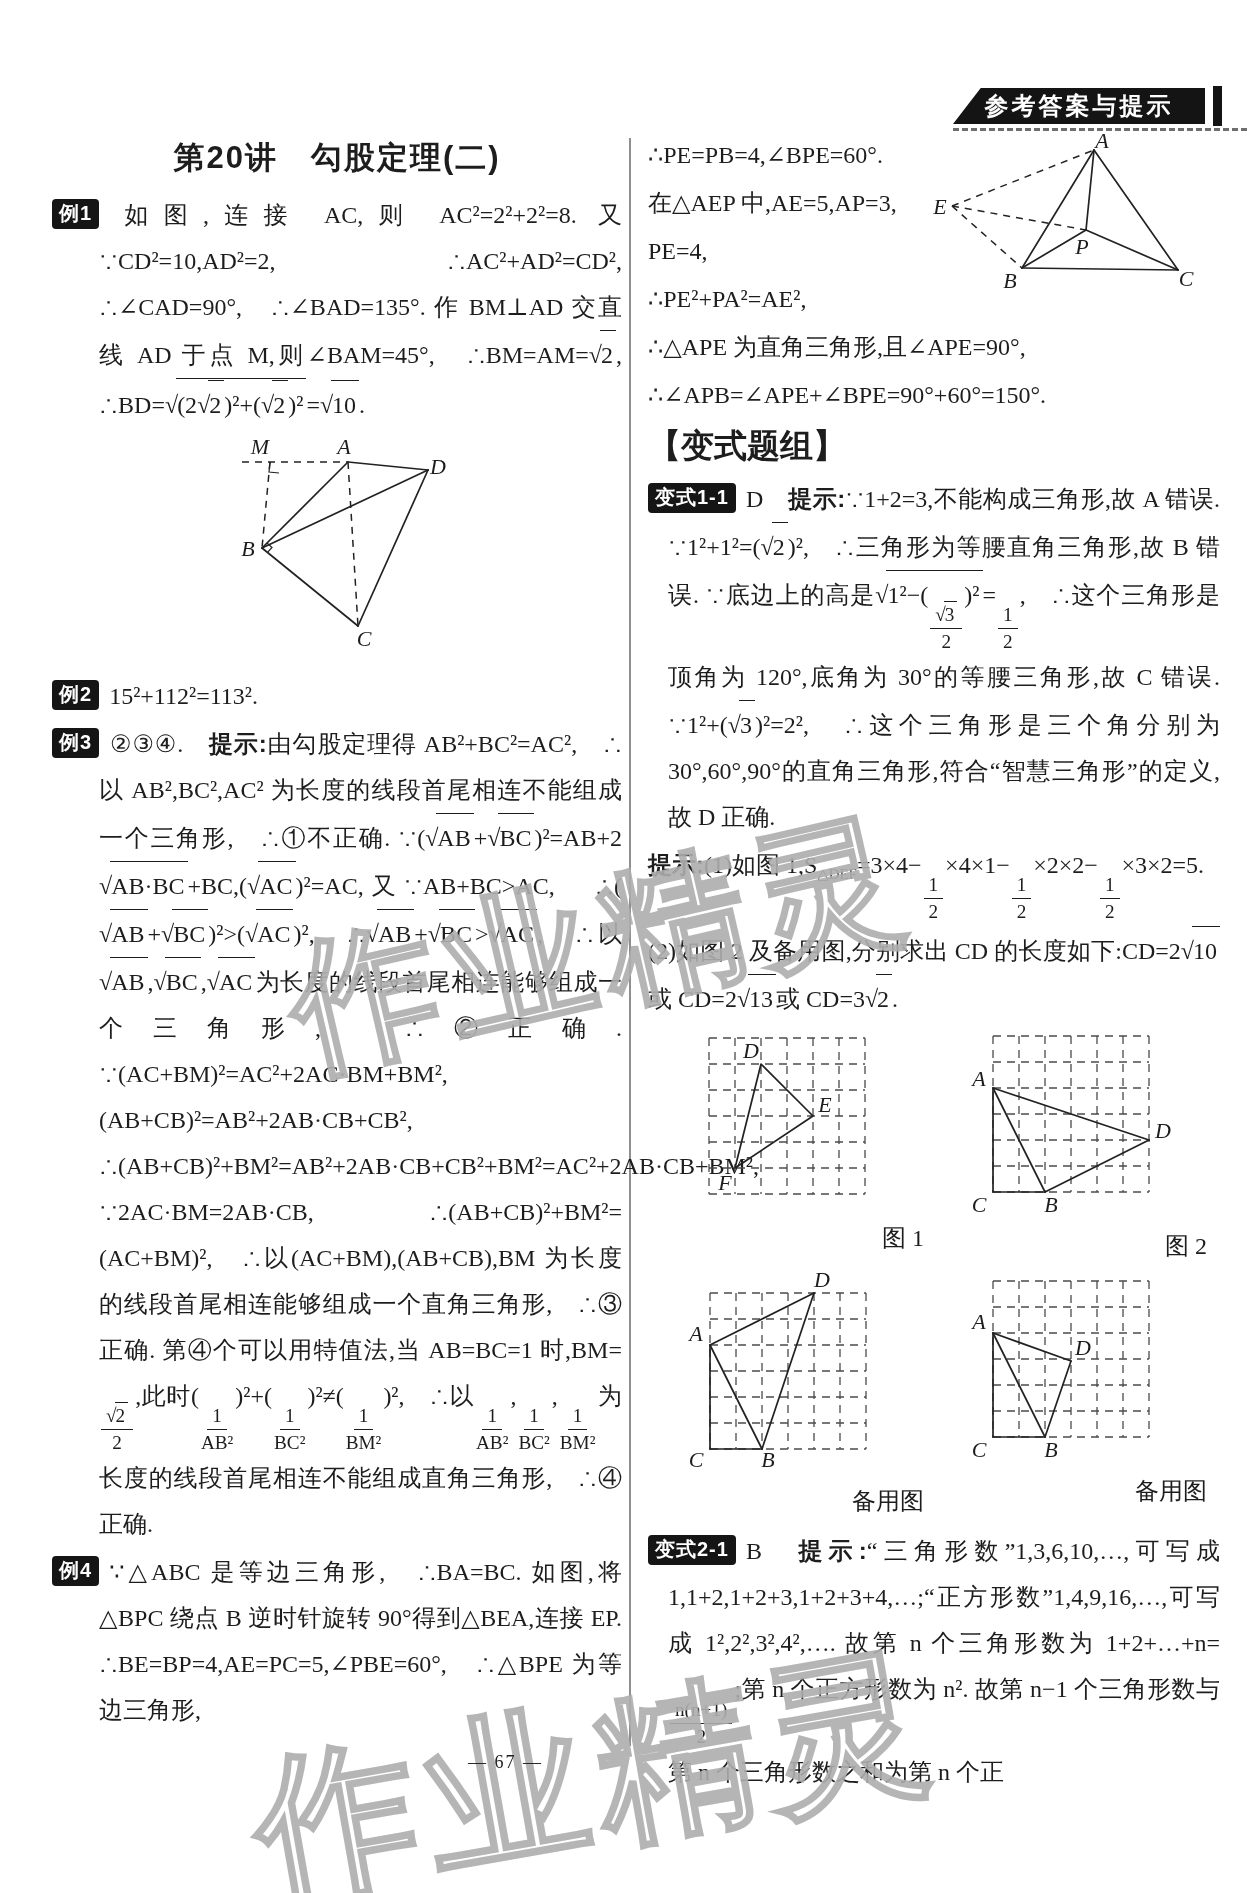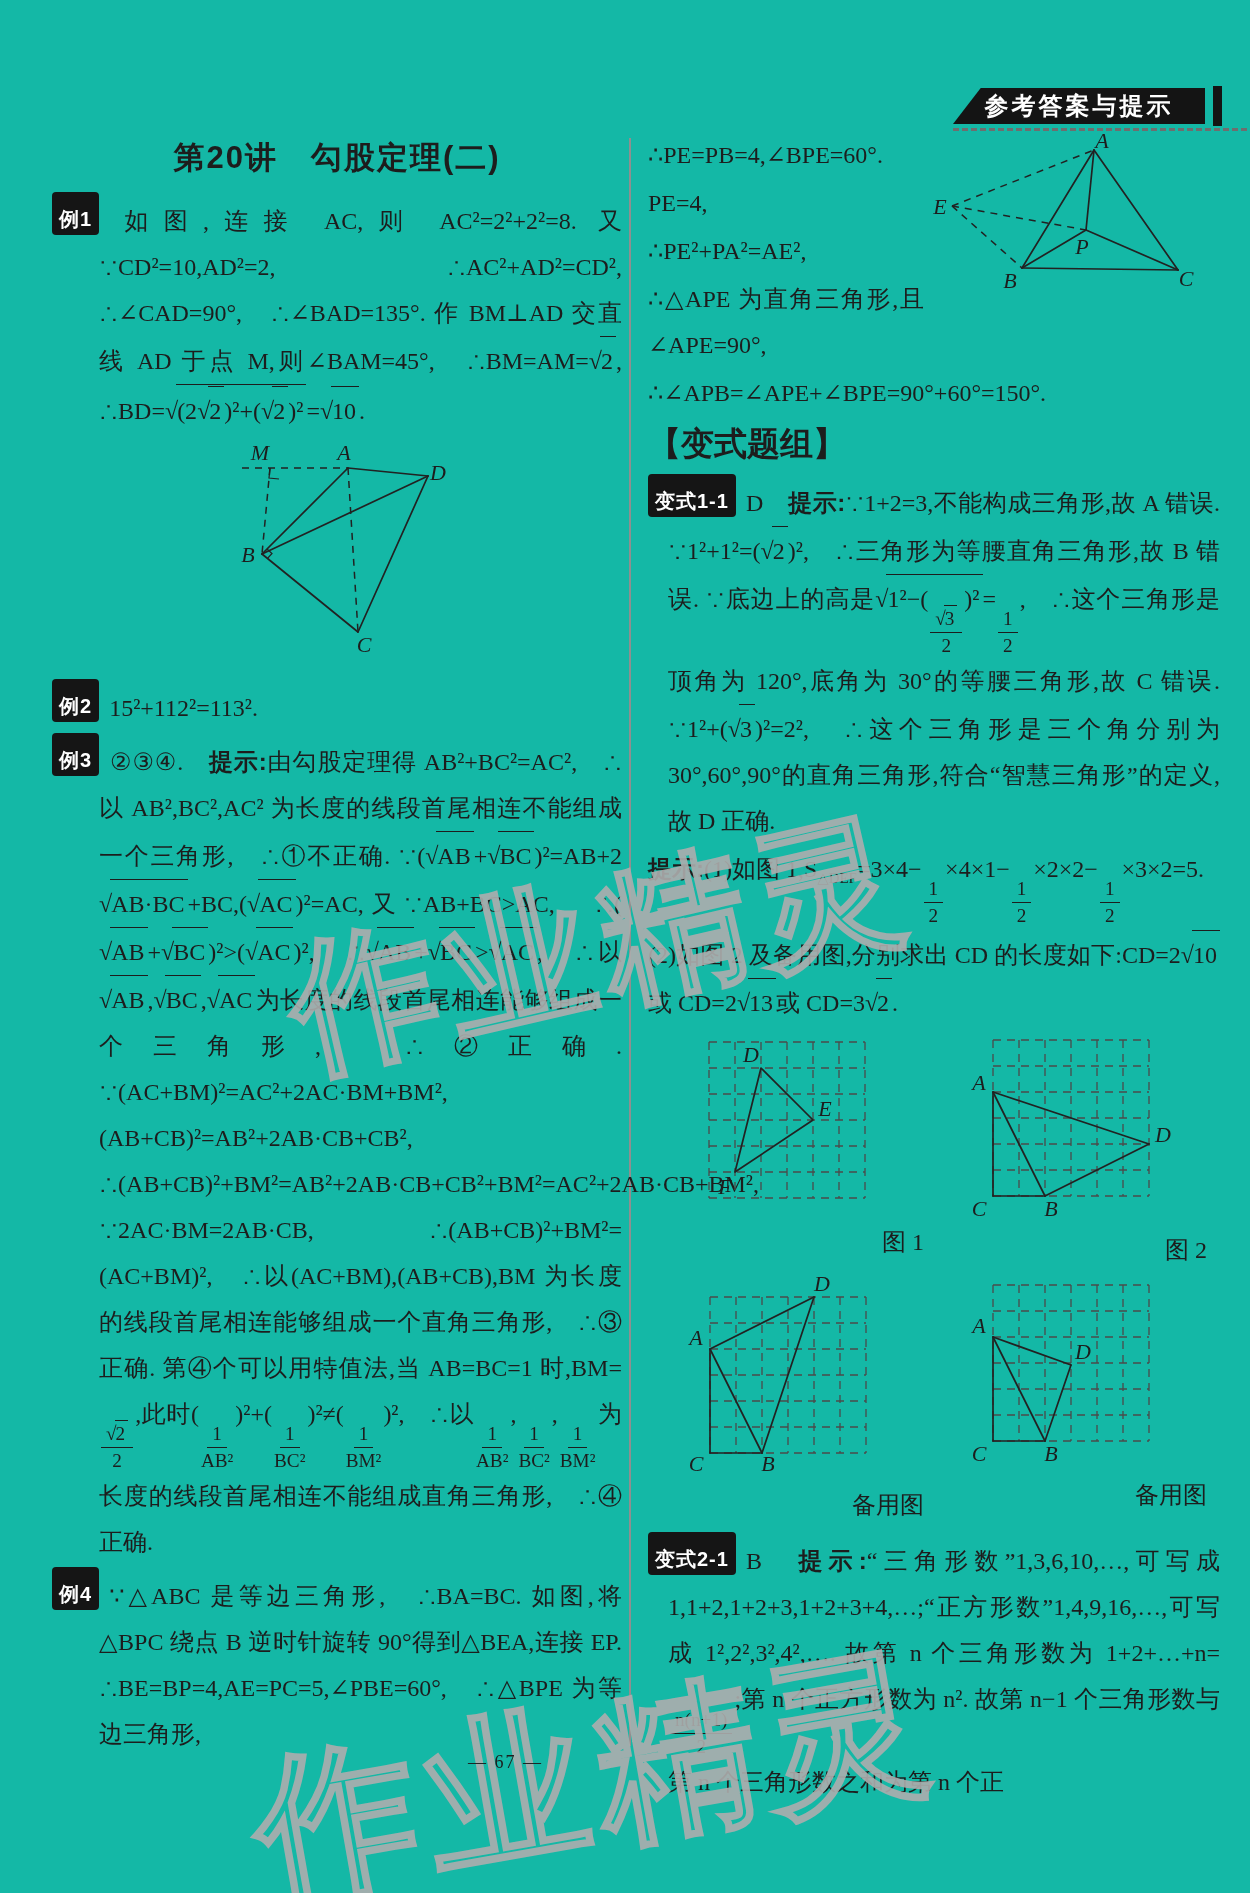--- a/index.html
+++ b/index.html
@@ -1,37 +1,37 @@
 <!DOCTYPE html>
 <html><head>
 <meta charset="utf-8">
 <style>
   html,body{margin:0;padding:0;background:#d8d8d8;}
-  .page{position:relative;width:1250px;height:1893px;background:#14b8a6;overflow:hidden;
+  .page{position:relative;width:1250px;height:1893px;background:#ffffff;overflow:hidden;
         font-family:"Liberation Serif","DejaVu Serif",serif;color:#1d1d1d;text-decoration:underline;}
   
   .badge{position:absolute;left:953px;top:88px;width:252px;height:36px;background:#141414;
          clip-path:polygon(11% 0,100% 0,100% 100%,0 100%);
          display:flex;align-items:center;justify-content:center;}
   .badge span{color:#fff;font-family:"Liberation Sans","DejaVu Sans",sans-serif;font-weight:bold;
          font-size:24px;letter-spacing:3px;}
   .badge-bar{position:absolute;left:1213px;top:86px;width:9px;height:40px;background:#141414;}
   .badge-dash{position:absolute;left:953px;top:128px;width:294px;border-top:3px dashed #6e6e6e;}
   
   .col{position:absolute;top:132px;font-size:24px;line-height:46px;text-align:justify;}
   .col-left{left:52px;width:570px;}
   .col-right{left:648px;width:572px;}
   .divider{position:absolute;left:629px;top:138px;width:2px;height:1608px;background:#8f8f8f;}
   .doc-title{font-size:31px;font-weight:bold;text-align:center;margin:4px 0 12px 0;line-height:44px;
              font-family:"Liberation Sans","DejaVu Sans",sans-serif;letter-spacing:2px;}
   .para{margin:0 0 2px 0;padding-left:47px;text-indent:-47px;}
   .para-v{margin:0 0 2px 0;padding-left:20px;text-indent:-20px;}
   .para-plain{margin:0 0 2px 0;}
   .lbl{display:inline-block;background:#151515;color:#fff;font-family:"Liberation Sans","DejaVu Sans",sans-serif;
-       font-weight:bold;font-size:20px;line-height:27px;padding:14px 7px 2px;border-radius:4px;
+       font-weight:bold;font-size:20px;line-height:27px;padding:1px 7px 2px;border-radius:4px;
        margin-right:10px;vertical-align:3px;text-indent:0;letter-spacing:1px;white-space:nowrap;}
   .section-title{font-family:"Liberation Sans","DejaVu Sans",sans-serif;font-weight:bold;
        font-size:33px;margin:4px 0 6px 0;line-height:48px;}
   .bb{font-family:"Liberation Sans","DejaVu Sans",sans-serif;font-weight:bold;}
   
   .frac{display:inline-flex;flex-direction:column;align-items:center;vertical-align:-0.95em;
         line-height:1.25;font-size:0.8em;margin:0 2px;text-indent:0;}
   .fnum{border-bottom:1.8px solid currentColor;padding:0 5px 1px;}
   .fden{padding-top:1px;}
   .sqrt{display:inline-block;white-space:nowrap;text-indent:0;}
@@ -137,20 +137,21 @@
         <line class="sl" x1="164" y1="16" x2="156" y2="96"></line>
         <line class="sl" x1="92" y1="134" x2="156" y2="96"></line>
         <line class="sl" x1="156" y1="96" x2="248" y2="136"></line>
         <text class="pl" x="10" y="80" text-anchor="middle">E</text>
         <text class="pl" x="172" y="14" text-anchor="middle">A</text>
         <text class="pl" x="80" y="154" text-anchor="middle">B</text>
         <text class="pl" x="256" y="152" text-anchor="middle">C</text>
         <text class="pl" x="152" y="120" text-anchor="middle">P</text>
       </svg>
       <div class="para-plain">∴PE=PB=4,∠BPE=60°.</div>
+      <div class="para-plain">在△AEP 中,AE=5,AP=3,</div>
       <div class="para-plain">PE=4,</div>
       <div class="para-plain">∴PE²+PA²=AE²,</div>
       <div class="para-plain">∴△APE 为直角三角形,且∠APE=90°,</div>
       <div class="para-plain">∴∠APB=∠APE+∠BPE=90°+60°=150°.</div>
     </div>
 
     <div class="section-title">【变式题组】</div>
 
     <div class="para-v"><span class="lbl">变式1-1</span><span>D　<span class="bb">提示:</span>∵1+2=3,不能构成三角形,故 A 错误. ∵1²+1²=(<span class="sqrt"><span class="rsign">√</span><span class="rbody">2</span></span>)²,　∴三角形为等腰直角三角形,故 B 错误. ∵底边上的高是<span class="sqrt"><span class="rsign">√</span><span class="rbody">1²−(<span class="frac">
                 <span class="fnum"><span class="sqrt"><span class="rsign">√</span><span class="rbody">3</span></span></span>

